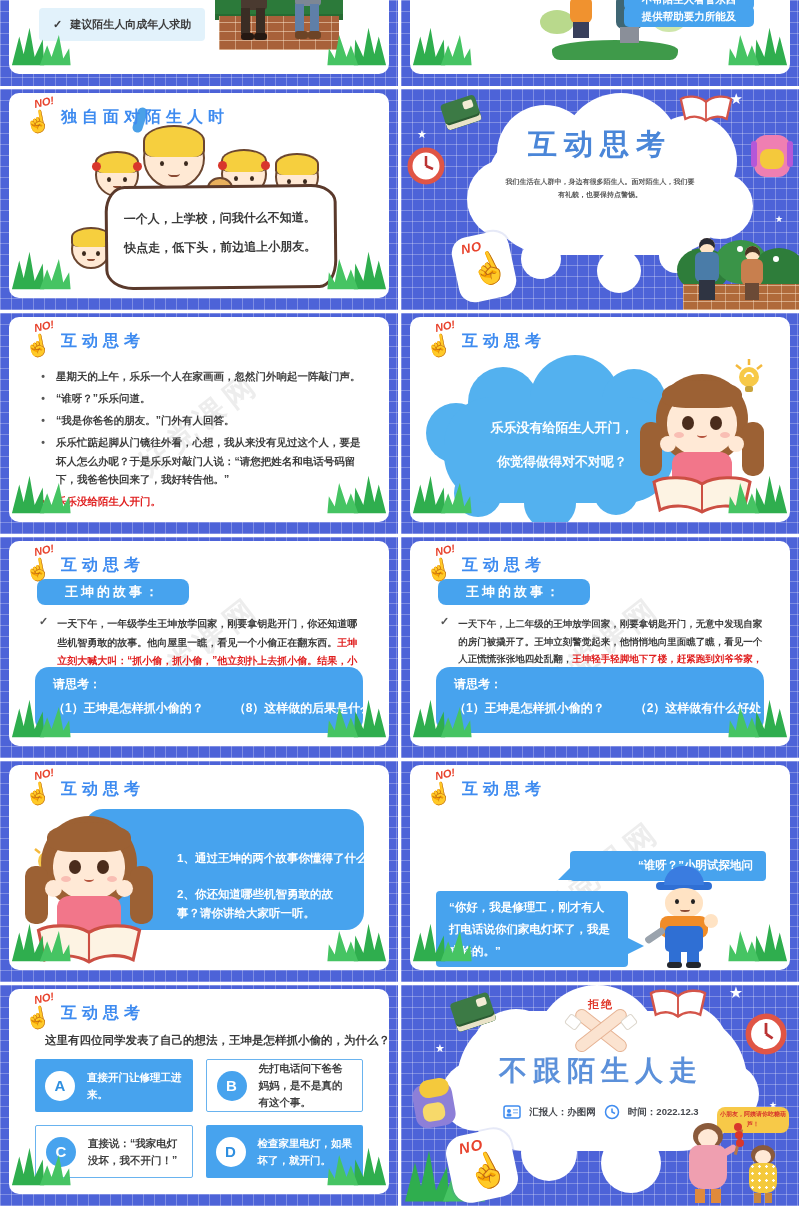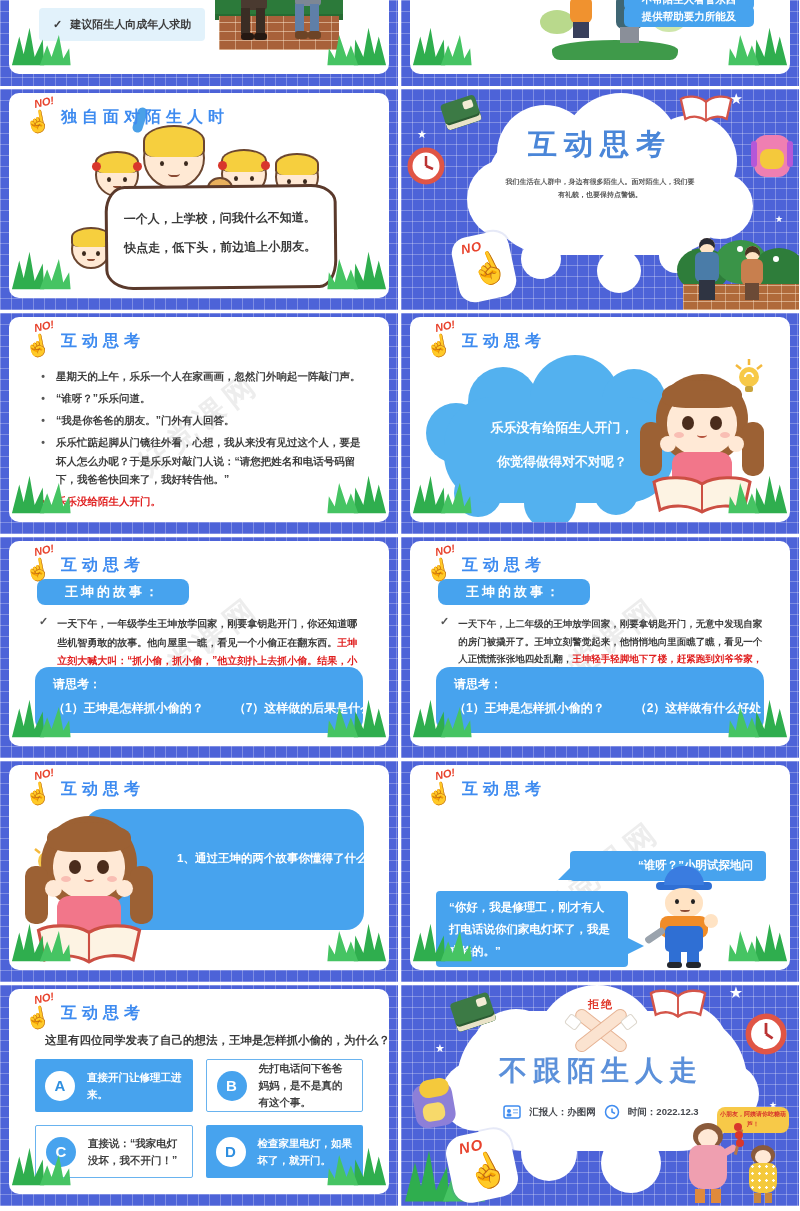--- a/index.html
+++ b/index.html
@@ -552,21 +552,21 @@
         <div style="position:absolute;left:30px;right:26px;top:74px;z-index:2;display:flex;gap:9px">
           <span style="flex:none;font-size:11px;font-weight:bold;color:#555">✓</span>
           <span style="font-size:10px;font-weight:bold;line-height:1.85;color:#3e3e3e">
             <span>一天下午，一年级学生王坤放学回家，刚要拿钥匙开门，你还知道哪些机智勇敢的故事。他向屋里一瞧，看见一个小偷正在翻东西。</span><span style="color:#e01f1f">王坤立刻大喊大叫：“抓小偷，抓小偷，”他立刻扑上去抓小偷。结果，小偷跑了，王坤也受了伤。</span>
           </span>
         </div>
         <div class="thinkbox">
           <div class="tl">请思考：</div>
           <div class="qs">
             <span>（1）王坤是怎样抓小偷的？</span>
-            <span>（7）这样做的后果是什么？</span>
+            <span>（8）这样做的后果是什么？</span>
           </div>
         </div>
         <svg class="leaf ll" viewBox="0 0 90 55">
             <path d="M4 55 L14 16 L20 40 L28 4 L35 44 L46 20 L48 55 Z" fill="#2fae4e"></path>
             <path d="M42 55 L52 28 L58 44 L68 14 L74 46 L82 32 L84 55 Z" fill="#46c463"></path>
           </svg>
         <svg class="leaf lr" viewBox="0 0 90 55">
             <path d="M4 55 L14 16 L20 40 L28 4 L35 44 L46 20 L48 55 Z" fill="#2fae4e"></path>
             <path d="M42 55 L52 28 L58 44 L68 14 L74 46 L82 32 L84 55 Z" fill="#46c463"></path>
           </svg>
@@ -615,20 +615,21 @@
         <div class="wm">好党课网</div>
         <div class="hdr">
           <span class="no-ico">
               <i class="hand">☝</i>
               <i class="ntxt">NO!</i>
             </span>
           <span class="t">互动思考</span>
         </div>
         <div class="qbox">
           <div class="q1">1、通过王坤的两个故事你懂得了什么？</div>
+          <div class="q2">2、你还知道哪些机智勇敢的故事？请你讲给大家听一听。</div>
         </div>
         <svg class="bulb" style="left:22px;top:76px" width="34" height="38" viewBox="0 0 34 38">
           <g stroke="#f4b93c" stroke-width="2.5">
               <path d="M4 8 L9 12"></path>
               <path d="M30 8 L25 12"></path>
               <path d="M17 2 L17 8"></path>
             </g>
           <circle cx="17" cy="20" r="10" fill="#f7c948"></circle>
             <rect x="13" y="29" width="8" height="6" rx="2" fill="#c9a43a"></rect>
           <path d="M13 20 a4 4 0 0 1 8 0" fill="none" stroke="#fff" stroke-width="2"></path>

